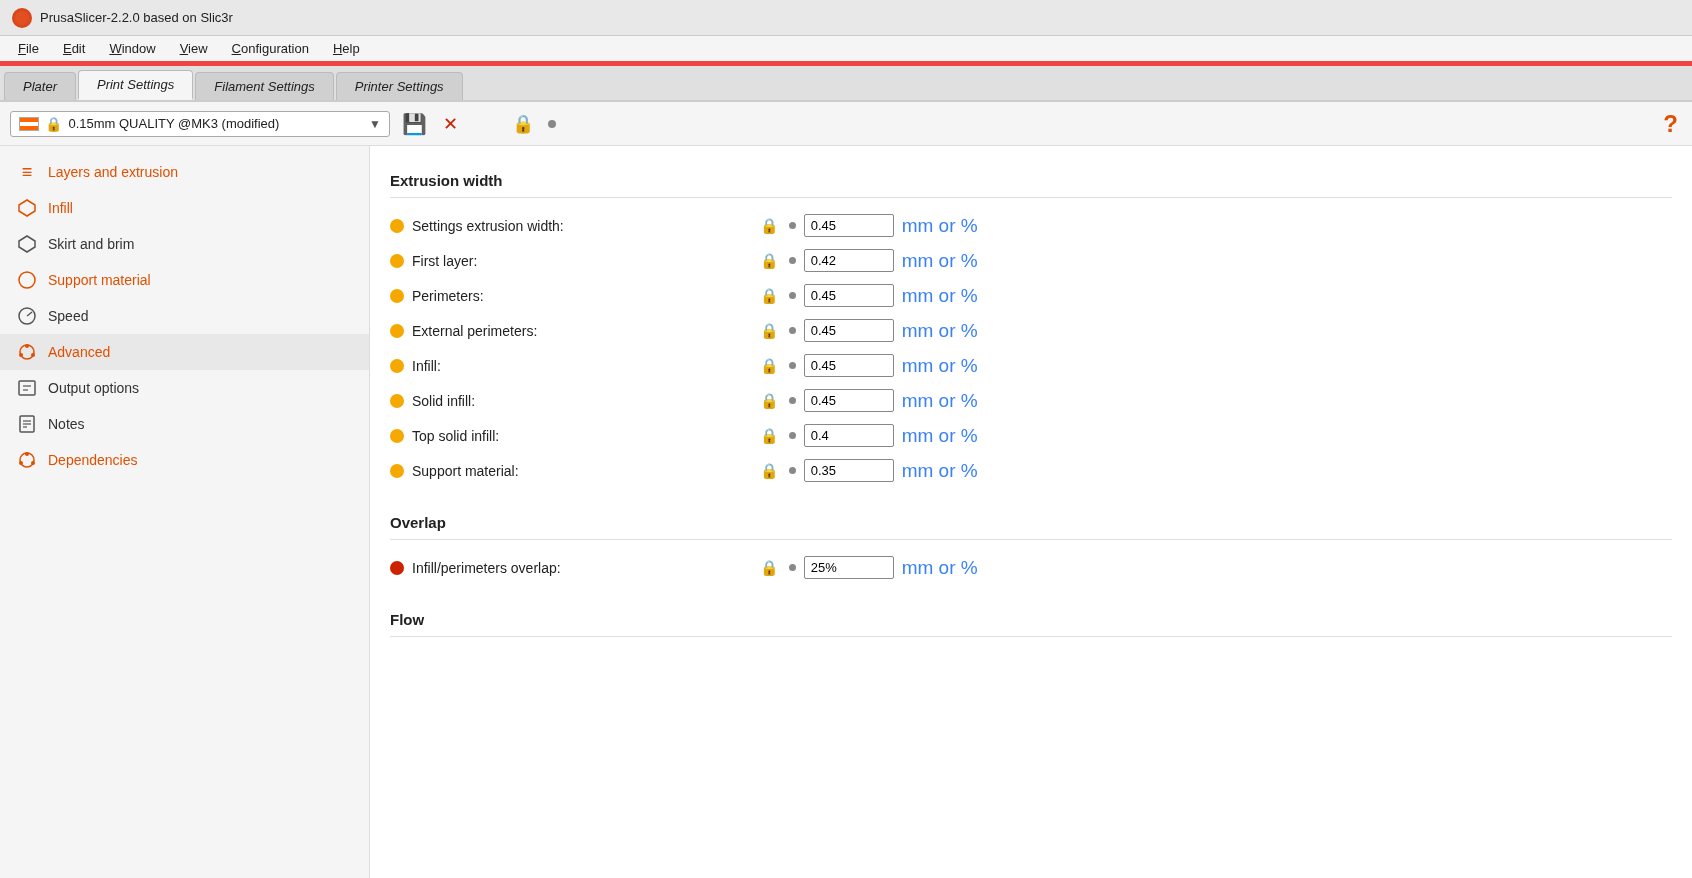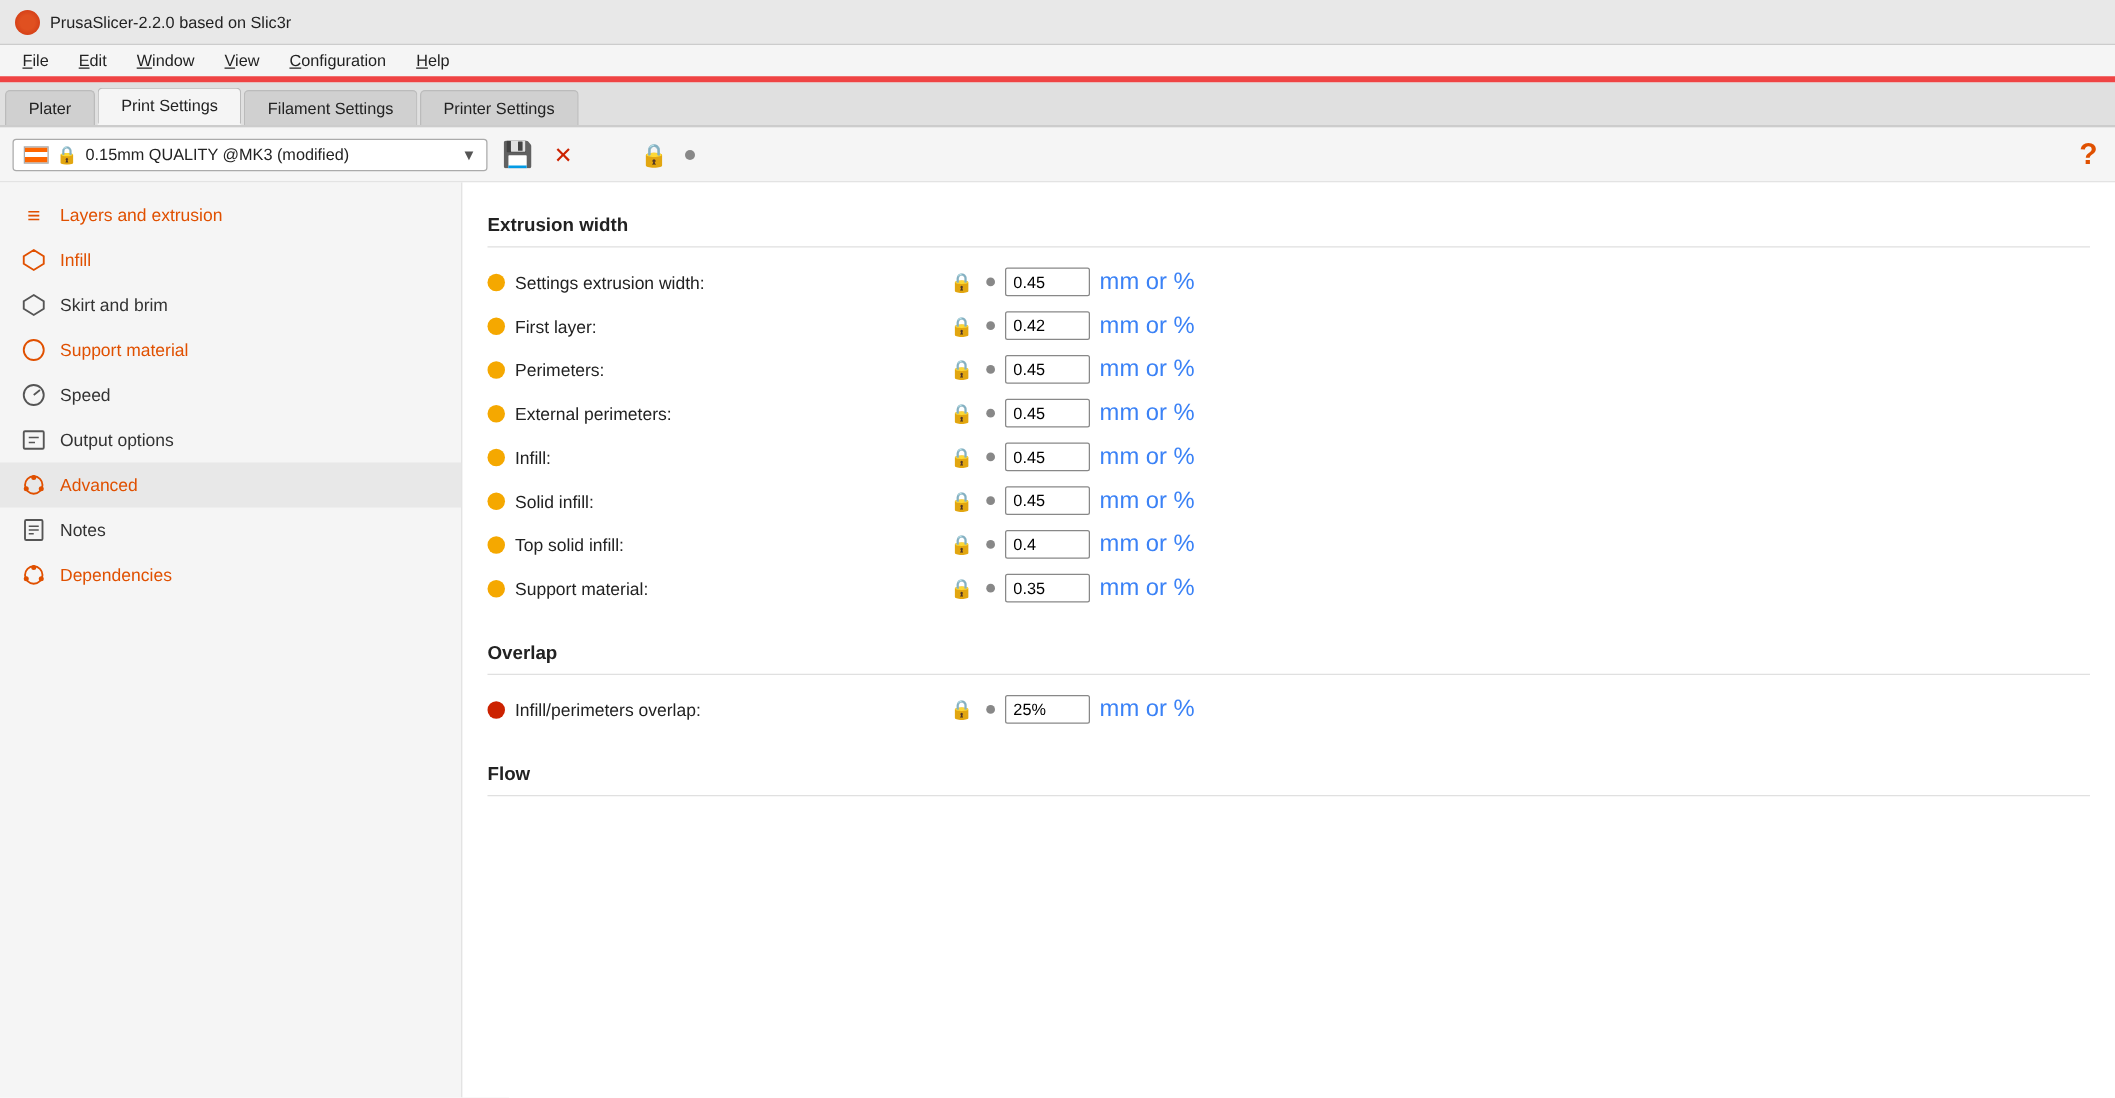--- a/index.html
+++ b/index.html
@@ -51,20 +51,21 @@
     }
     .tab {
       padding: 6px 18px;
       background: #d0d0d0;
       border: 1px solid #bbb;
       border-bottom: none;
       cursor: pointer;
       font-size: 13px;
       margin-right: 2px;
       border-radius: 4px 4px 0 0;
+      font-style: italic;
     }
     .tab.active {
       background: #f5f5f5;
       border-bottom: 2px solid #f5f5f5;
       font-weight: 500;
     }
 
     
     .profile-bar {
       background: #f5f5f5;
@@ -187,21 +188,21 @@
     .lock-btn {
       background: none; border: none; cursor: pointer;
       color: #555; font-size: 15px; padding: 0 2px;
     }
     .dot-small {
       width: 7px; height: 7px;
       background: #888;
       border-radius: 50%;
     }
     .field-input {
-      width: 68px;
+      width: 90px;
       border: 1px solid #888;
       border-radius: 2px;
       padding: 3px 6px;
       font-size: 13px;
       text-align: left;
       background: white;
     }
     .field-unit {
       font-size: 19px;
       color: #3b82f6;
@@ -295,46 +296,46 @@
       <span class="si-icon">
         <svg width="20" height="20" viewBox="0 0 20 20">
             <circle cx="10" cy="10" r="8" fill="none" stroke="#555" stroke-width="1.5"></circle>
             <line x1="10" y1="10" x2="15" y2="6" stroke="#555" stroke-width="1.5"></line>
           </svg>
       </span>
       <span class="si-label">Speed</span>
     </div>
 
 
-    <div class="sidebar-item" style="color:#333;">
-      <span class="si-icon">
-        <svg width="20" height="20" viewBox="0 0 20 20">
-          <rect x="2" y="3" width="16" height="14" rx="1" fill="none" stroke="#555" stroke-width="1.5"></rect>
-          <line x1="6" y1="8" x2="14" y2="8" stroke="#555" stroke-width="1.2"></line>
-          <line x1="6" y1="12" x2="11" y2="12" stroke="#555" stroke-width="1.2"></line>
-        </svg>
-      </span>
-      <span class="si-label">Output options</span>
-    </div>
-
     <div class="sidebar-item orange-text" style="background:#e8e8e8;">
       <span class="si-icon">
         <svg width="20" height="20" viewBox="0 0 20 20">
           <circle cx="10" cy="10" r="7" fill="none" stroke="#e05000" stroke-width="1.5"></circle>
           <circle cx="10" cy="4" r="2" fill="#e05000"></circle>
           <circle cx="16" cy="13" r="2" fill="#e05000"></circle>
           <circle cx="4" cy="13" r="2" fill="#e05000"></circle>
         </svg>
       </span>
       <span class="si-label">Advanced</span>
     </div>
 
     <div class="sidebar-item" style="color:#333;">
       <span class="si-icon">
         <svg width="20" height="20" viewBox="0 0 20 20">
+          <rect x="2" y="3" width="16" height="14" rx="1" fill="none" stroke="#555" stroke-width="1.5"></rect>
+          <line x1="6" y1="8" x2="14" y2="8" stroke="#555" stroke-width="1.2"></line>
+          <line x1="6" y1="12" x2="11" y2="12" stroke="#555" stroke-width="1.2"></line>
+        </svg>
+      </span>
+      <span class="si-label">Output options</span>
+    </div>
+
+    <div class="sidebar-item" style="color:#333;">
+      <span class="si-icon">
+        <svg width="20" height="20" viewBox="0 0 20 20">
           <rect x="3" y="2" width="14" height="16" rx="1" fill="none" stroke="#555" stroke-width="1.5"></rect>
           <line x1="6" y1="7" x2="14" y2="7" stroke="#555" stroke-width="1.2"></line>
           <line x1="6" y1="10" x2="14" y2="10" stroke="#555" stroke-width="1.2"></line>
           <line x1="6" y1="13" x2="10" y2="13" stroke="#555" stroke-width="1.2"></line>
         </svg>
       </span>
       <span class="si-label">Notes</span>
     </div>
 
     <div class="sidebar-item orange-text">

